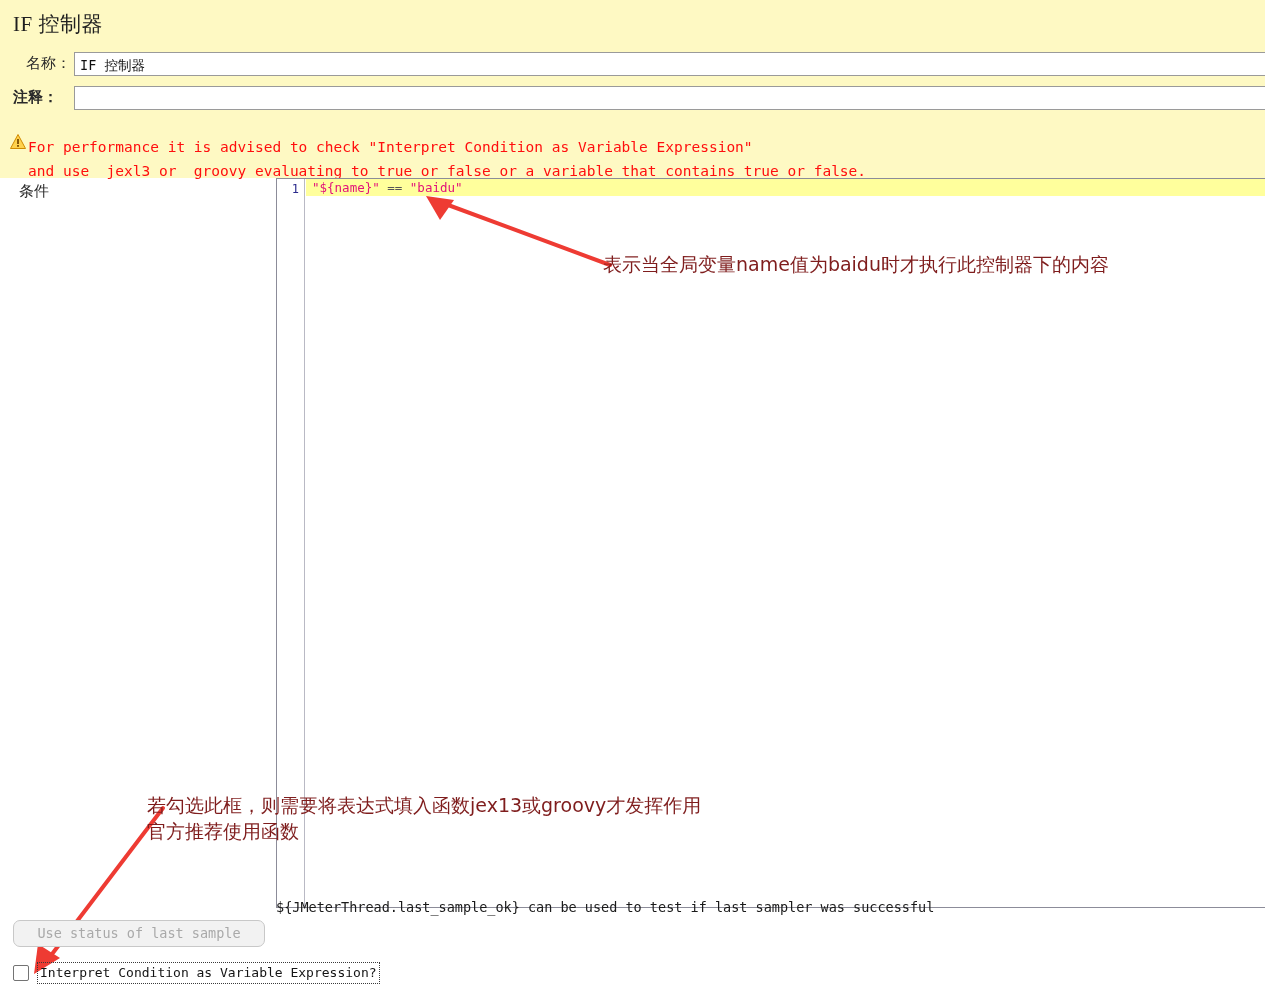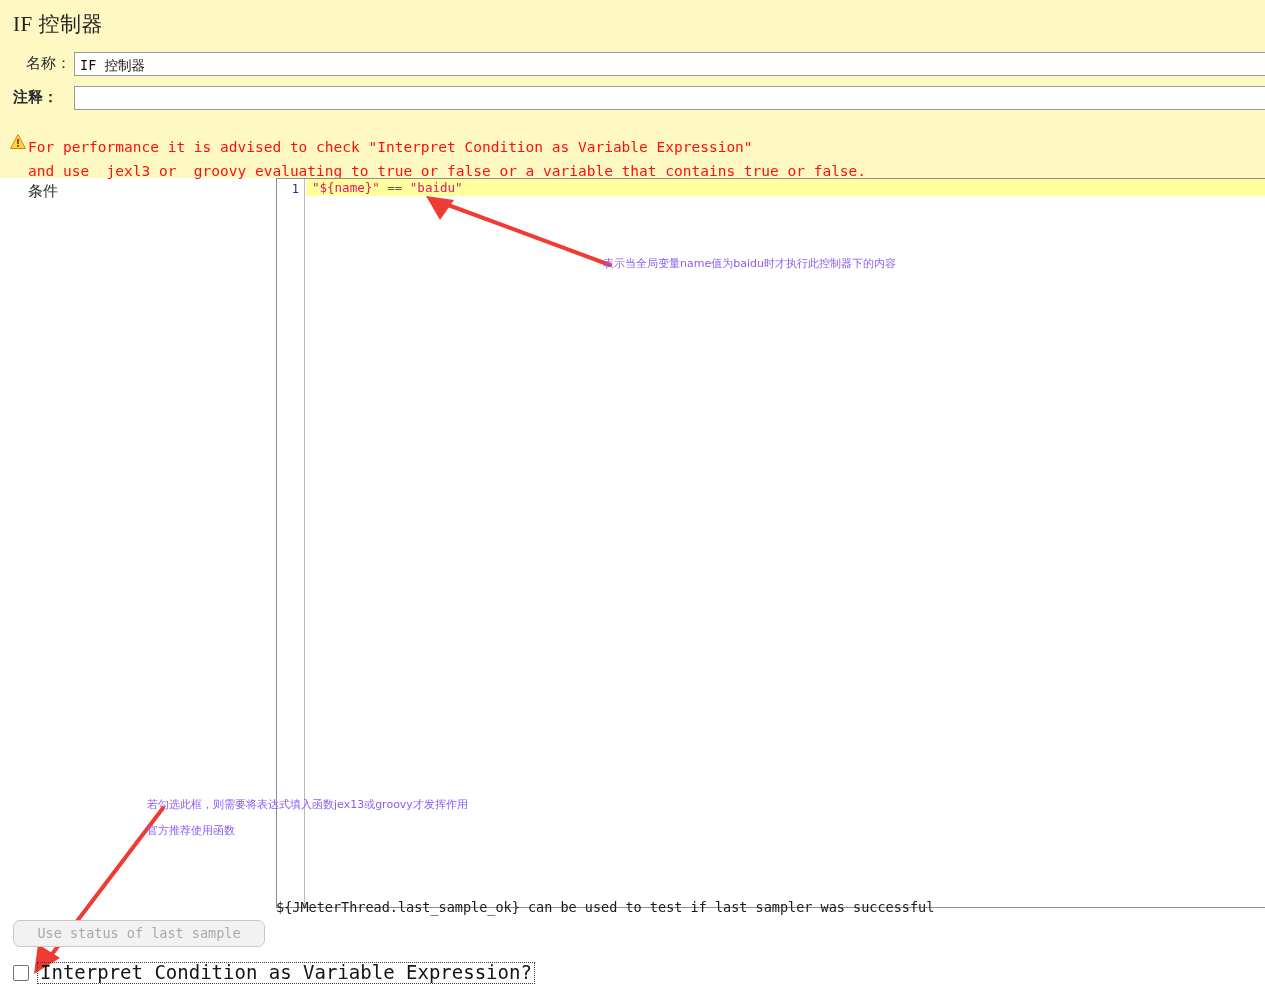--- a/index.html
+++ b/index.html
@@ -87,21 +87,21 @@
     color: #ff0e0e;
     white-space: pre;
     letter-spacing: 0px;
     margin-top: 12px;
   }
   #warning-line-2 { display: block; }
 
   
   #label-condition {
     position: absolute;
-    left: 28px; top: 182px;
+    left: 19px; top: 182px;
     font-family: "Liberation Serif", serif;
     font-size: 15px;
     color: #2a2a2a;
     white-space: nowrap;
   }
 
   
   #condition-editor {
     position: absolute;
     left: 276px; top: 178px;
@@ -147,23 +147,23 @@
     white-space: pre;
     padding-left: 6px;
     box-sizing: border-box;
   }
   .tok-str { color: #e2127a; }
   .tok-op  { color: #555555; }
 
   
   .annotation {
     position: absolute;
-    color: #8b5cf6;
+    color: #7f1d1d;
     font-family: "DejaVu Sans", sans-serif;
-    font-size: 11px;
+    font-size: 19px;
     white-space: nowrap;
     line-height: 26px;
   }
   #annotation-1 { left: 603px; top: 251px; }
   #annotation-2 { left: 147px; top: 792px; }
 
   .arrow-svg { position: absolute; pointer-events: none; }
   #arrow-1 { left: 420px; top: 190px; }
   #arrow-2 { left: 18px;  top: 800px; }
 
@@ -205,21 +205,21 @@
     background: #ffffff;
     border: 1px solid #737373;
     border-radius: 2px;
     flex: none;
   }
   #interpret-checkbox-label {
     margin-left: 8px;
     border: 1px dotted #3a3a3a;
     padding: 1px 2px 2px 2px;
     font-family: "DejaVu Sans Mono", monospace;
-    font-size: 19px;
+    font-size: 13px;
     color: #141414;
     white-space: nowrap;
     line-height: 17px;
   }
 </style>
 </head>
 <body>
 
 <div id="top-panel">
 

